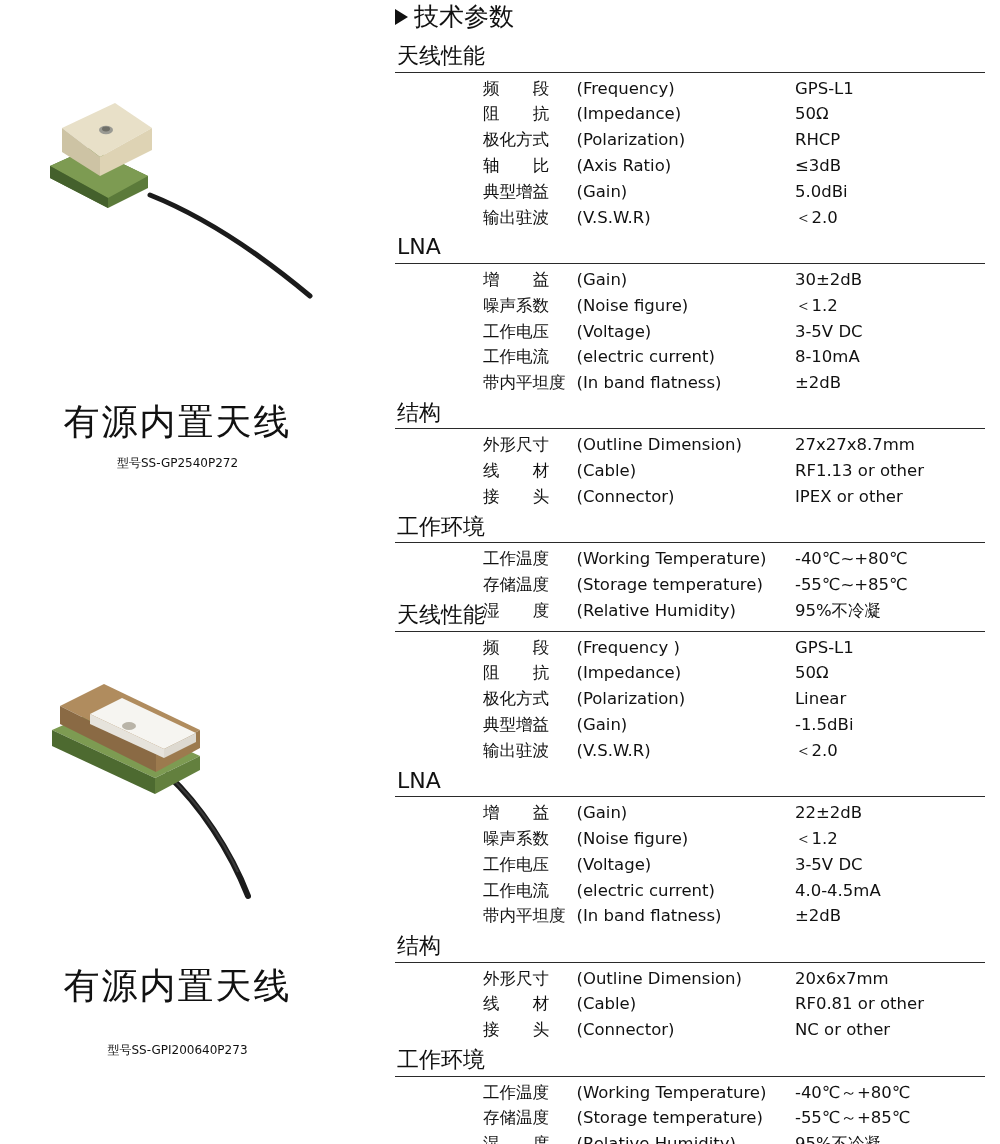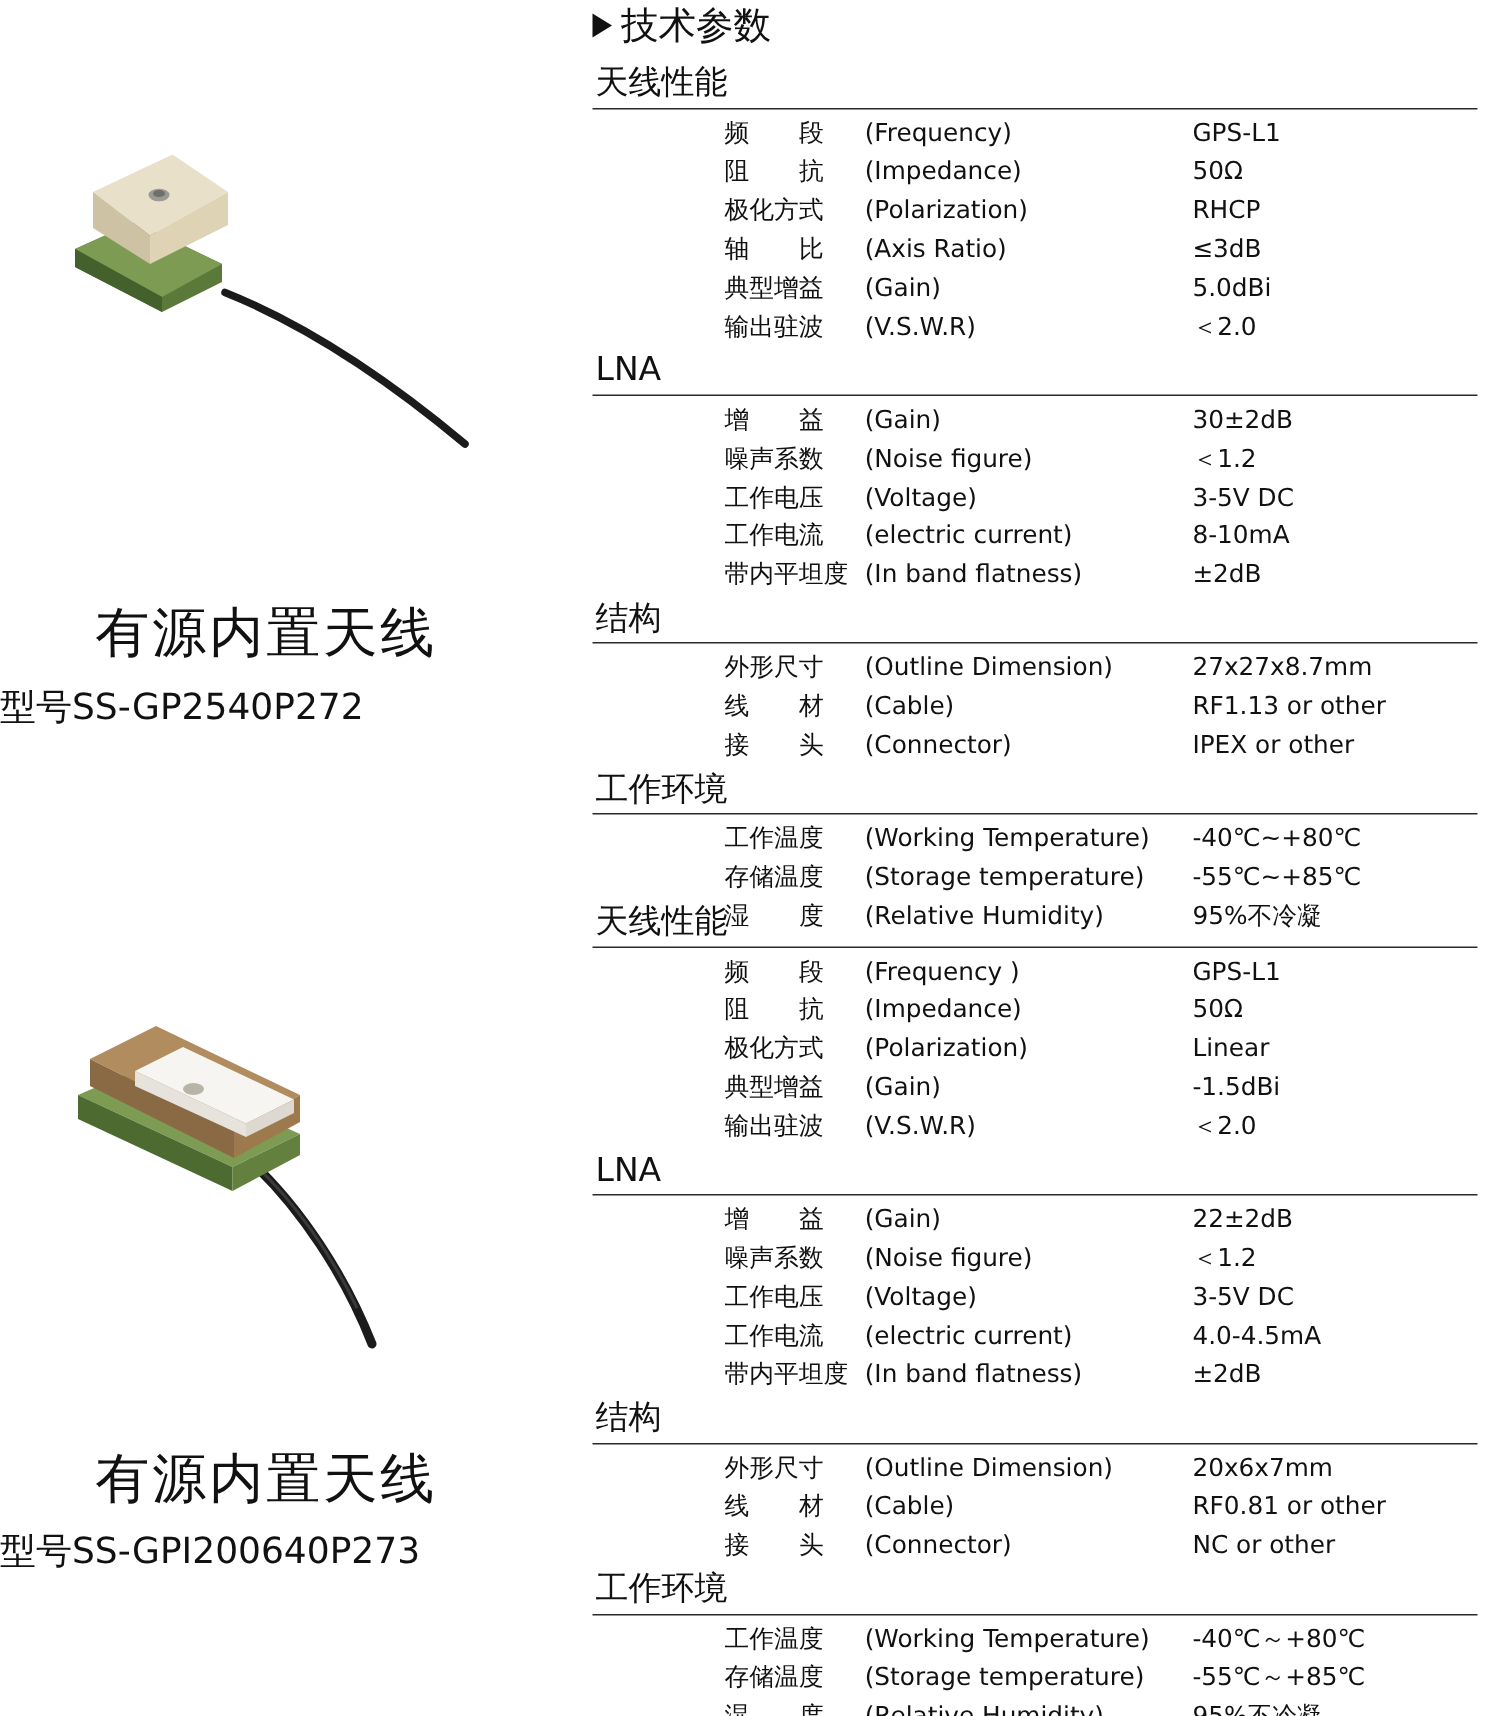--- a/index.html
+++ b/index.html
@@ -43,28 +43,29 @@
     position: absolute;
     width: 355px;
     text-align: center;
     font-size: 36px;
     letter-spacing: 2px;
     color: #111;
   }
   .product-model {
     position: absolute;
     width: 355px;
-    font-size: 24px;
+    text-align: center;
+    font-size: 12px;
     letter-spacing: 0px;
     color: #111;
   }
   #block-1 .product-title { top: 398px; }
   #block-1 .product-model { top: 455px; }
   #block-2 .product-title { top: 362px; }
-  #block-2 .product-model { top: 418px; }
+  #block-2 .product-model { top: 442px; }
 
   
   .right-col {
     position: absolute;
     left: 355px;
     top: 0;
     width: 645px;
     margin-left: 40px;
   }
 

